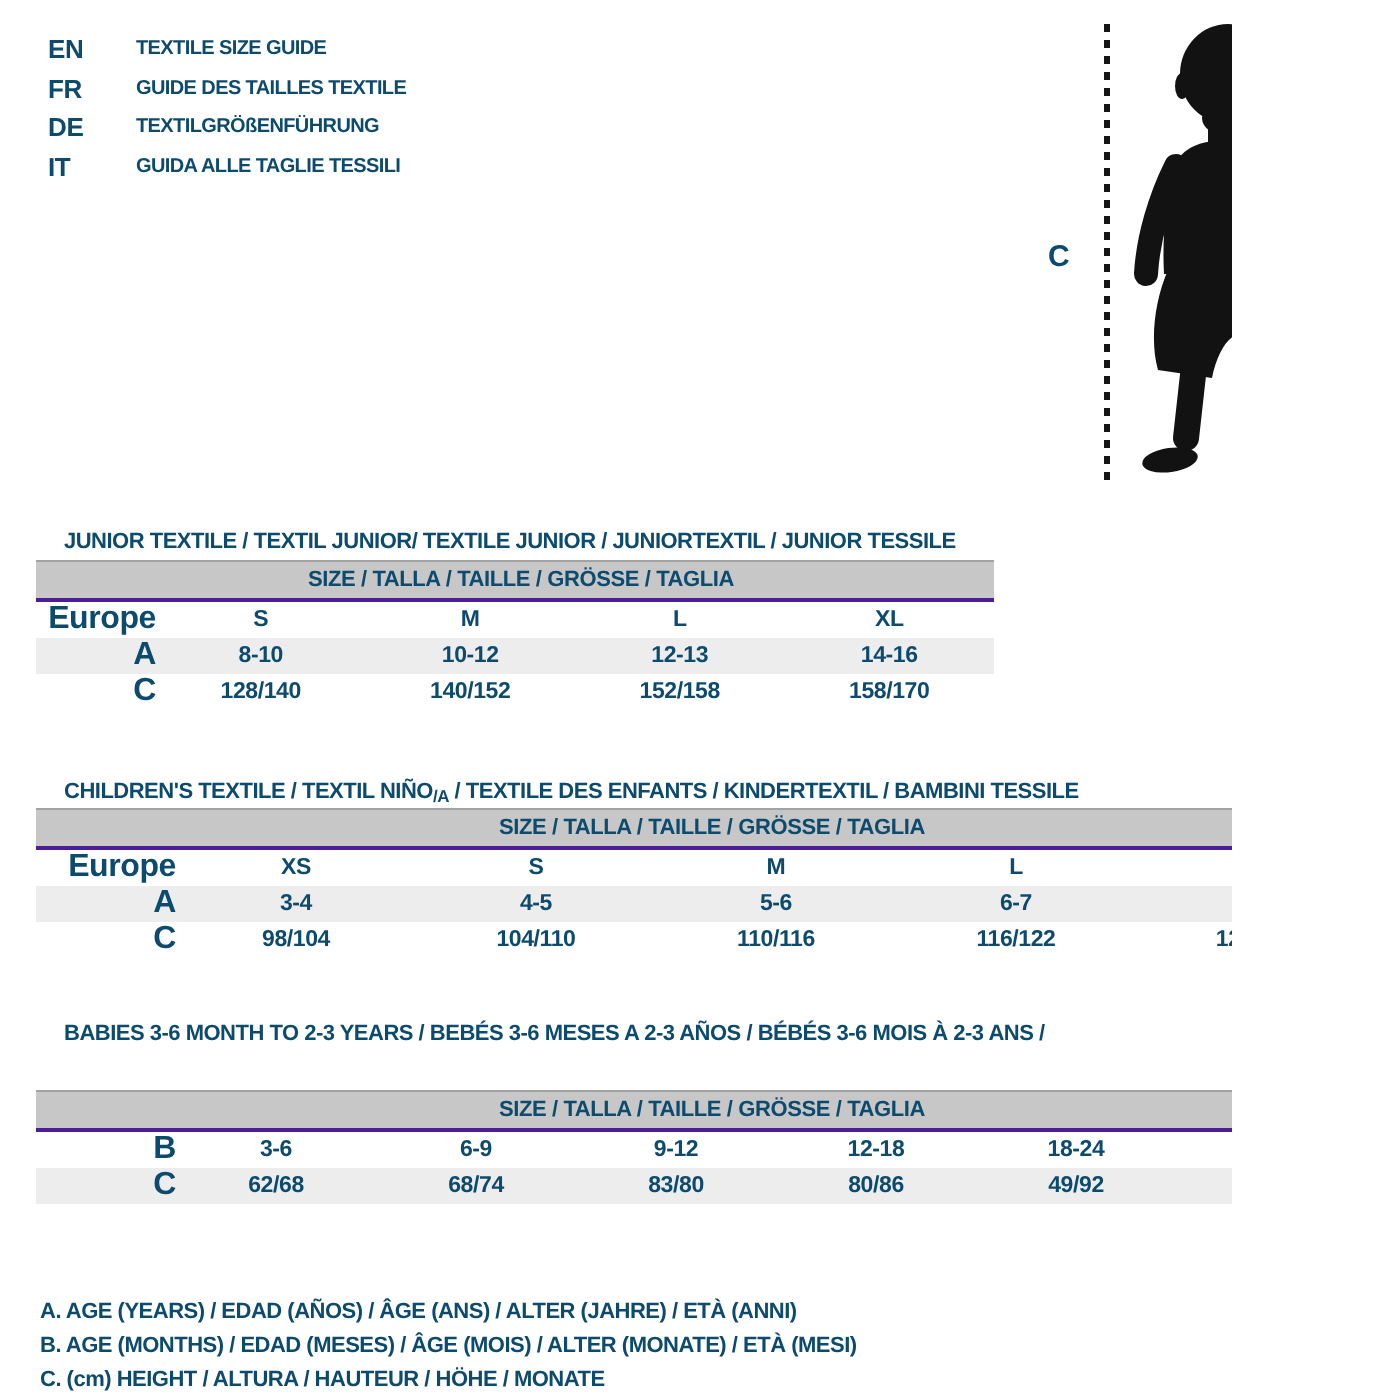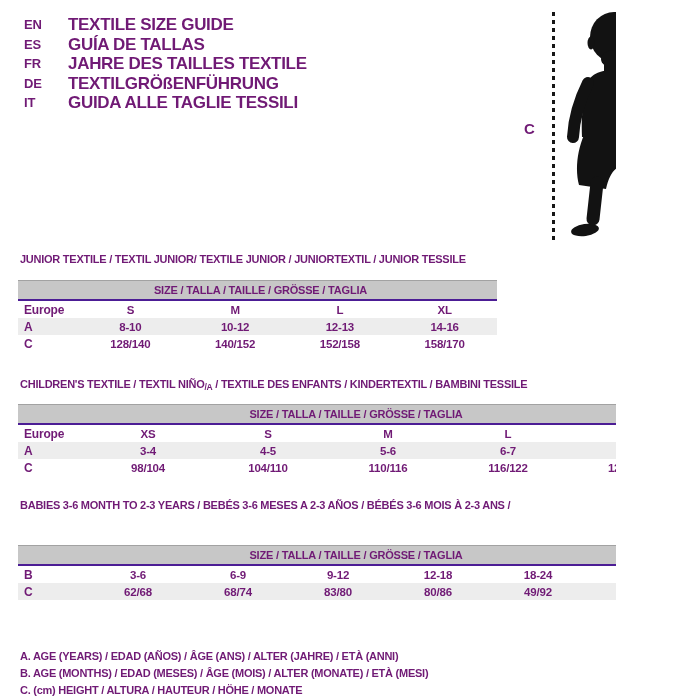--- a/index.html
+++ b/index.html
@@ -2,59 +2,59 @@
 <html><head>
 <meta charset="utf-8">
 <style>
   html, body { margin: 0; padding: 0; background: #ffffff; }
   .page {
     position: relative;
     width: 616px;
     height: 700px;
     background: #ffffff;
     font-family: "Liberation Sans", sans-serif;
-    color: #701a75;
+    color: #0c4a6e;
     font-weight: 700;
     overflow: hidden;
   }
 
   
   .langs { position: absolute; left: 24px; top: 15px; }
   .lang-row { display: flex; line-height: 19.5px; }
   .lang-code { width: 44px; font-size: 13px; letter-spacing: -0.2px; }
-  .lang-label { font-size: 17px; letter-spacing: -0.3px; }
+  .lang-label { font-size: 10px; letter-spacing: -0.3px; }
 
   
   .measure-c { position: absolute; left: 524px; top: 120px; font-size: 15px; }
   .dash-line {
     position: absolute; left: 552px; top: 12px; width: 3px; height: 232px;
     background: repeating-linear-gradient(to bottom, #161616 0px, #161616 4px, transparent 4px, transparent 8px);
   }
   .baby-svg { position: absolute; left: 566px; top: 9px; }
 
   
   .tbl-title {
-    position: absolute; left: 20px; margin: 0;
+    position: absolute; left: 20px; margin: 12px;
     font-size: 11px; font-weight: 700; letter-spacing: -0.25px; line-height: 16px;
     white-space: pre;
   }
   .title-sub { font-size: 8.5px; vertical-align: -2px; }
 
   
   table.t { position: absolute; left: 18px; border-collapse: collapse; table-layout: fixed; }
   table.t th.bar {
     background: #c7c7c7; text-align: center; height: 18px; padding: 0 0 0 6px;
     font-size: 11px; letter-spacing: -0.2px; font-weight: 700;
     border-top: 1px solid #a2a2a2; border-bottom: 2px solid #4c1d95;
   }
   table.t td {
     height: 17px; padding: 0; font-size: 11.5px; letter-spacing: -0.2px;
     text-align: center; font-weight: 700;
   }
-  table.t td.lbl { text-align: left; padding-left: 6px; font-size: 12px; }
+  table.t td.lbl { text-align: right; padding-left: 6px; font-size: 16px; }
   table.t tr.stripe td { background: #ededed; }
 
   #t1 { top: 280px; width: 479px; }
   #t2 { top: 404px; width: 670px; }
   #t3 { top: 545px; width: 670px; }
   #t1-title { top: 251px; }
   #t2-title { top: 376px; }
   #t3-title { top: 497px; }
 
   
@@ -65,26 +65,22 @@
 <body>
 
 <div class="page">
 
   <div class="langs">
     <div class="lang-row">
       <span class="lang-code">EN</span>
       <span class="lang-label">TEXTILE SIZE GUIDE</span>
     </div>
     <div class="lang-row">
-      <span class="lang-code">ES</span>
-      <span class="lang-label">GUÍA DE TALLAS</span>
-    </div>
-    <div class="lang-row">
       <span class="lang-code">FR</span>
-      <span class="lang-label">JAHRE DES TAILLES TEXTILE</span>
+      <span class="lang-label">GUIDE DES TAILLES TEXTILE</span>
     </div>
     <div class="lang-row">
       <span class="lang-code">DE</span>
       <span class="lang-label">TEXTILGRÖßENFÜHRUNG</span>
     </div>
     <div class="lang-row">
       <span class="lang-code">IT</span>
       <span class="lang-label">GUIDA ALLE TAGLIE TESSILI</span>
     </div>
   </div>

